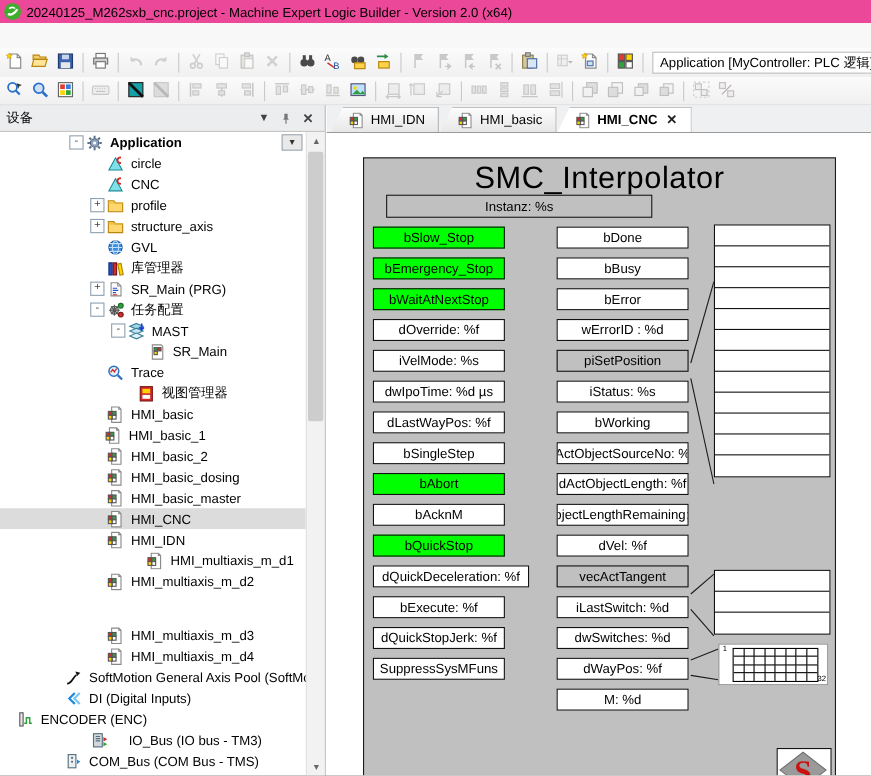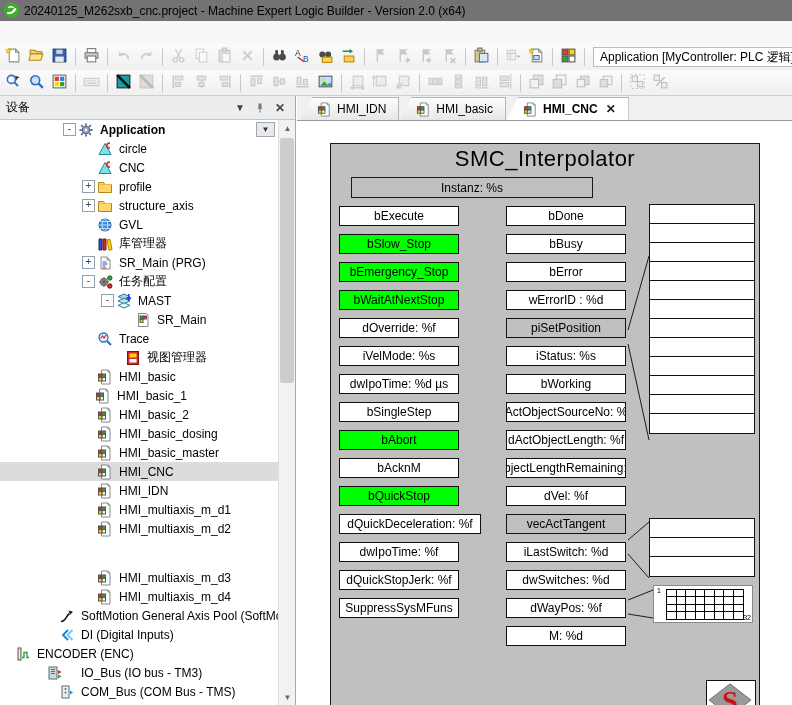--- a/index.html
+++ b/index.html
@@ -1,21 +1,21 @@
 <!DOCTYPE html>
 <html><head>
 <meta charset="utf-8">
 <style>
   html,body{margin:0;padding:0;background:#888;}
   .window{position:relative;width:792px;height:705px;background:#fff;overflow:hidden;
     font-family:"Liberation Sans",sans-serif;color:#000;font-size:12px;}
   .window *{box-sizing:border-box;}
 
   
-  .titlebar{position:absolute;left:0;top:0;width:100%;height:21px;background:#737373;
+  .titlebar{position:absolute;left:0;top:0;width:100%;height:21px;background:#ec4899;
     display:flex;align-items:center;padding-left:3px;font-size:12px;text-align:right;}
   .titlebar .appico{width:17px;height:17px;margin-right:4px;flex:none;}
   .menubar{position:absolute;left:0;top:21px;width:100%;height:23px;background:#f8f8f8;
     display:flex;align-items:center;padding-left:4px;font-size:13px;}
   .mitem{padding:2px 11px;cursor:default;}
   .toolbar{position:absolute;left:0;width:100%;height:26px;background:linear-gradient(#fbfbfb,#f0f0f0);
     display:flex;align-items:center;padding-left:2px;}
   .tb1{top:44px;}
   .tb2{top:70px;border-bottom:1px solid #cfcfcf;}
   .tbi{width:23px;height:22px;display:flex;align-items:center;justify-content:center;flex:none;border-radius:2px;}
@@ -62,21 +62,21 @@
   .tab.active{background:#fff;font-weight:bold;}
   .tab .tico{width:15px;height:15px;margin-right:5px;flex:none;}
   .tab .tico svg{width:15px;height:15px;}
   .tab .tclose{display:none;margin-left:8px;font-weight:bold;font-size:12px;color:#222;}
   .tab.active .tclose{display:inline;}
 
   .editor{position:absolute;left:0;top:25px;right:0;bottom:0;background:#fff;overflow:hidden;}
 
   
   .panel{position:absolute;left:33px;top:22px;width:430px;height:600px;background:#c0c0c0;border:1px solid #1a1a1a;}
-  .ptitle{position:absolute;left:0;top:2px;width:100%;text-align:center;font-size:22px;letter-spacing:.5px;}
+  .ptitle{position:absolute;left:0;top:2px;width:100%;text-align:center;font-size:28px;letter-spacing:.5px;}
   .instanz{position:absolute;left:20px;top:33px;width:242px;height:21px;border:1px solid #1a1a1a;
     background:#c0c0c0;display:flex;align-items:center;justify-content:center;font-size:12px;}
   .colL{position:absolute;left:8px;top:62px;width:160px;}
   .colM{position:absolute;left:175px;top:62px;width:140px;}
   .dbox{width:120px;height:20px;border:1px solid #111;background:#fff;margin-bottom:8px;
     font-size:12px;display:flex;align-items:center;justify-content:center;overflow:hidden;white-space:nowrap;}
   .dbox span{white-space:nowrap;}
   .dbox.green{background:#00ff00;}
   .dbox.gray{background:#c0c0c0;}
   .dbox.wide{width:142px;}
@@ -693,21 +693,21 @@
             <span class="ticon"><svg viewBox="0 0 16 16">
                 <path d="M4.5 1h6.5l2 2v12H4.5z" fill="#fff" stroke="#888"></path>
                 <path d="M11 1v2h2" fill="none" stroke="#888"></path>
                 <rect x="1.5" y="5" width="3.4" height="3.4" fill="#d42a2a" stroke="#555"></rect>
                 <rect x="5.1" y="5" width="3.4" height="3.4" fill="#2ea23b" stroke="#555"></rect>
                 <rect x="1.5" y="8.6" width="3.4" height="3.4" fill="#ffd400" stroke="#555"></rect>
                 <rect x="5.1" y="8.6" width="3.4" height="3.4" fill="#fff" stroke="#555"></rect>
               </svg></span>
             <span class="tlabel">HMI_IDN</span>
           </div>
-          <div class="trow" style="padding-left: 82px;">
+          <div class="trow" style="padding-left: 118px;">
             <span class="texp"></span>
             <span class="ticon"><svg viewBox="0 0 16 16">
                 <path d="M4.5 1h6.5l2 2v12H4.5z" fill="#fff" stroke="#888"></path>
                 <path d="M11 1v2h2" fill="none" stroke="#888"></path>
                 <rect x="1.5" y="5" width="3.4" height="3.4" fill="#d42a2a" stroke="#555"></rect>
                 <rect x="5.1" y="5" width="3.4" height="3.4" fill="#2ea23b" stroke="#555"></rect>
                 <rect x="1.5" y="8.6" width="3.4" height="3.4" fill="#ffd400" stroke="#555"></rect>
                 <rect x="5.1" y="8.6" width="3.4" height="3.4" fill="#fff" stroke="#555"></rect>
               </svg></span>
             <span class="tlabel">HMI_multiaxis_m_d1</span>
@@ -765,21 +765,21 @@
             <span class="tlabel">DI (Digital Inputs)</span>
           </div>
           <div class="trow" style="">
             <span class="texp"></span>
             <span class="ticon"><svg viewBox="0 0 16 16">
                 <rect x="3" y="2" width="3" height="12" fill="#e8e8e8" stroke="#555"></rect>
                 <path d="M7 11.5h2v-5h3v5h2" fill="none" stroke="#2ea23b" stroke-width="1.4"></path>
               </svg></span>
             <span class="tlabel">ENCODER (ENC)</span>
           </div>
-          <div class="trow" style="padding-left: 20px; gap: 12px;">
+          <div class="trow" style="padding-left: 56px; gap: 12px;">
             <span class="texp"></span>
             <span class="ticon"><svg viewBox="0 0 16 16">
                 <rect x="2" y="2" width="8" height="12" fill="#cfd8dc" stroke="#546e7a"></rect>
                 <path d="M4 4.5h4M4 6.5h4M4 8.5h4" stroke="#546e7a"></path>
                 <path d="M11 5l3.5 2L11 9z" fill="#d42a2a"></path>
                 <path d="M11 9.5l3.5 2-3.5 2z" fill="#2ea23b"></path>
               </svg></span>
             <span class="tlabel">IO_Bus (IO bus - TM3)</span>
           </div>
           <div class="trow" style="padding-left: 44px;">
@@ -852,58 +852,58 @@
           <line x1="297" y1="186" x2="318" y2="112" stroke="#1a1a1a"></line>
           <line x1="297" y1="200" x2="318" y2="296" stroke="#1a1a1a"></line>
           <line x1="297" y1="396" x2="318" y2="378" stroke="#1a1a1a"></line>
           <line x1="297" y1="410" x2="318" y2="434" stroke="#1a1a1a"></line>
           <line x1="297" y1="456" x2="322" y2="446" stroke="#1a1a1a"></line>
           <line x1="297" y1="470" x2="322" y2="474" stroke="#1a1a1a"></line>
         </svg>
 
         <div class="colL">
 
-        <div class="dbox">
-              <span>bExecute</span>
-            </div>
             <div class="dbox green">
               <span>bSlow_Stop</span>
             </div>
             <div class="dbox green">
               <span>bEmergency_Stop</span>
             </div>
             <div class="dbox green">
               <span>bWaitAtNextStop</span>
             </div>
             <div class="dbox">
               <span>dOverride: %f</span>
             </div>
             <div class="dbox">
               <span>iVelMode: %s</span>
             </div>
             <div class="dbox">
               <span>dwIpoTime: %d µs</span>
             </div>
             <div class="dbox">
+              <span>dLastWayPos: %f</span>
+            </div>
+            <div class="dbox">
               <span>bSingleStep</span>
             </div>
             <div class="dbox green">
               <span>bAbort</span>
             </div>
             <div class="dbox">
               <span>bAcknM</span>
             </div>
             <div class="dbox green">
               <span>bQuickStop</span>
             </div>
             <div class="dbox wide">
               <span>dQuickDeceleration: %f</span>
             </div>
             <div class="dbox">
-              <span>dwIpoTime: %f</span>
+              <span>bExecute: %f</span>
             </div>
             <div class="dbox">
               <span>dQuickStopJerk: %f</span>
             </div>
             <div class="dbox">
               <span>SuppressSysMFuns</span>
             </div>
           </div>
 
         <div class="colM">

